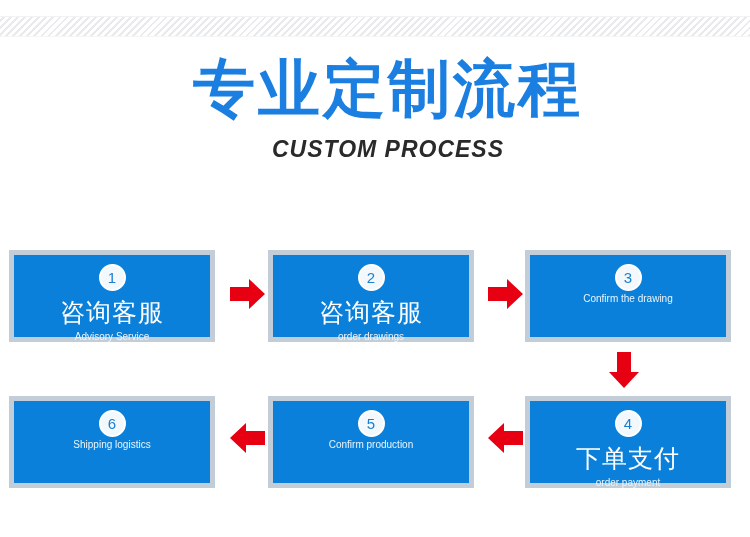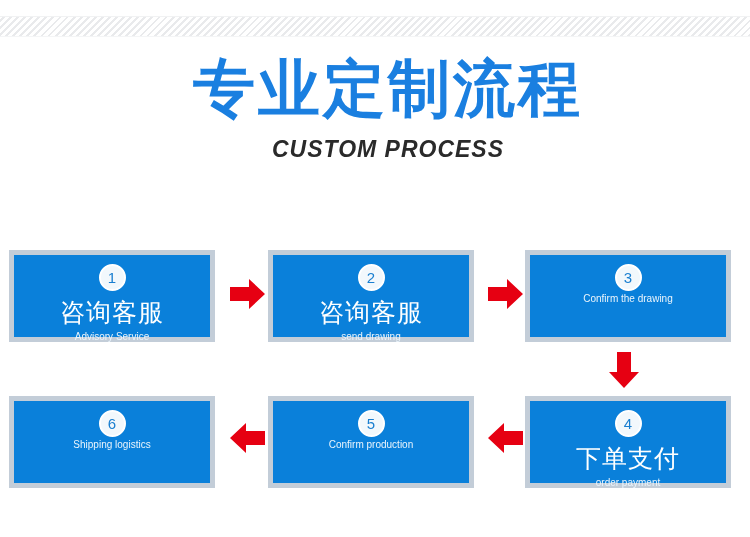--- a/index.html
+++ b/index.html
@@ -166,21 +166,21 @@
 
     <div class="step-box pos1">
       <div class="badge">1</div>
       <div class="cn-label">咨询客服</div>
       <div class="en-label">Advisory Service</div>
     </div>
 
     <div class="step-box pos2">
       <div class="badge">2</div>
       <div class="cn-label">咨询客服</div>
-      <div class="en-label">send drawing</div>
+      <div class="en-label">order drawings</div>
     </div>
 
     <div class="step-box pos3">
       <div class="badge">3</div>
       <div class="en-label">Confirm the drawing</div>
     </div>
 
   </div>
 
   <div class="row row-bottom">

